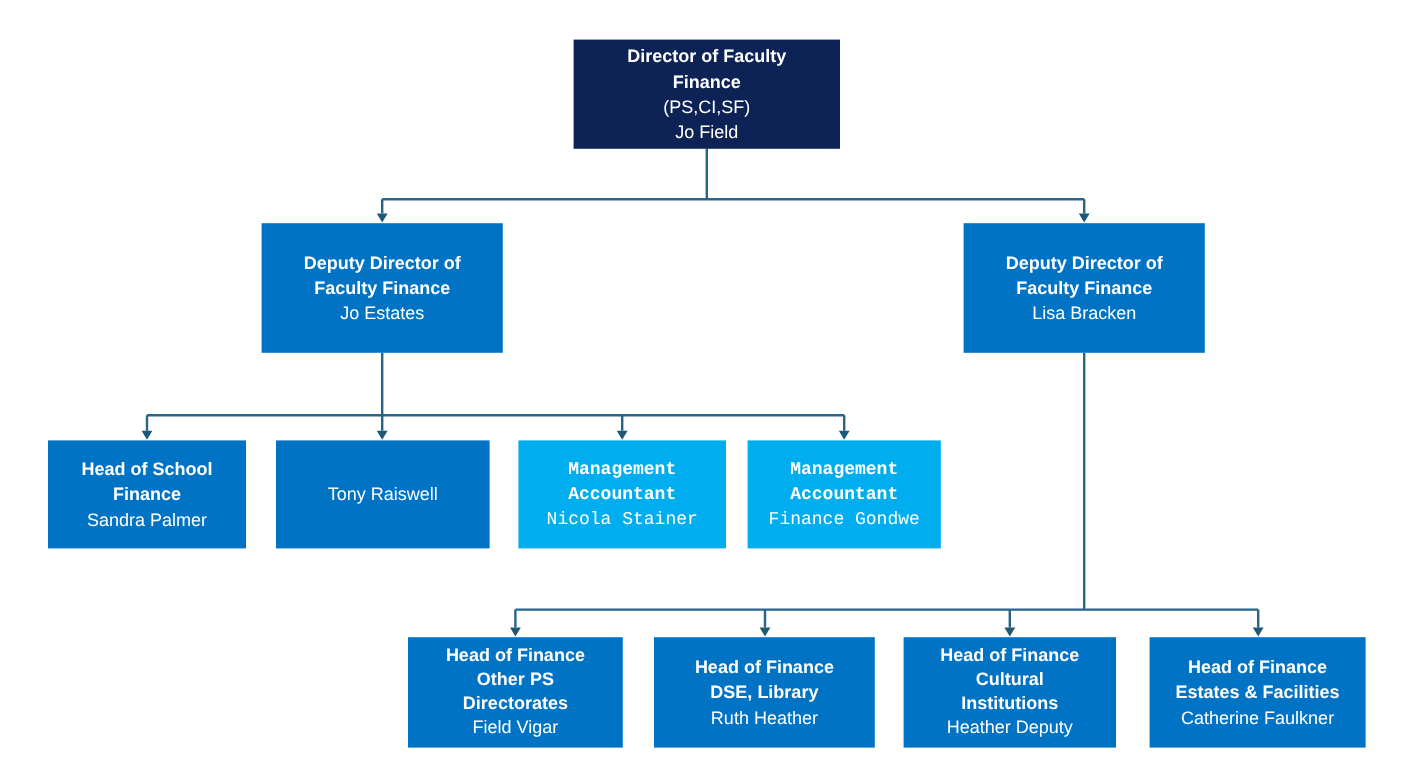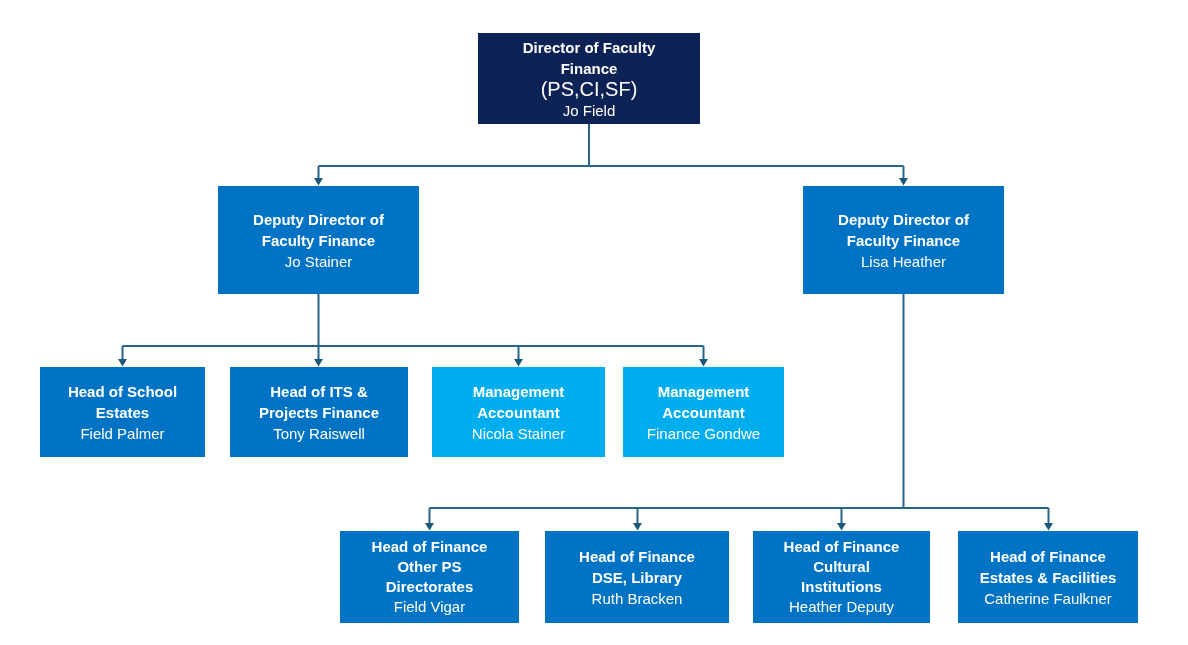--- a/index.html
+++ b/index.html
@@ -10,23 +10,23 @@
   html,body{width:1188px;height:645px;background:var(--bg);overflow:hidden;
     font-family:"Liberation Sans", sans-serif;}
   .canvas{position:relative;width:1188px;height:645px;background:var(--bg);}
   svg.connectors{position:absolute;left:0;top:0;width:1188px;height:645px;pointer-events:none;}
   svg.connectors path{stroke:var(--line);stroke-width:2;fill:none;}
   svg.connectors polygon{fill:var(--arrow);stroke:none;}
   .node{position:absolute;display:flex;flex-direction:column;justify-content:center;
     align-items:center;text-align:center;color:var(--text);padding:19px 6px;}
   .node.navy{background:var(--navy);}
   .node.blue{background:var(--blue);}
-  .node.cyan{background:var(--light_blue);}
+  .node.cyan{background:var(--light_blue);font-family:Liberation Mono, monospace;}
   .node-title{font-weight:bold;font-size:15px;line-height:21px;white-space:pre-line;}
-  .node-sub{font-size:20px;line-height:21px;white-space:pre-line;}
+  .node-sub{font-size:15px;line-height:21px;white-space:pre-line;}
   .node-person{font-size:15px;line-height:21px;white-space:pre-line;}
   .node.tall .node-title,.node.tall .node-person{line-height:20px;}
 </style>
 </head>
 <body>
 
 <div class="canvas">
 
   <svg class="connectors" viewBox="0 0 1188 645" xmlns="http://www.w3.org/2000/svg">
 
@@ -50,38 +50,36 @@
   <div class="node navy" style="left:478px;top:33px;width:222px;height:91px">
     <div class="node-title">Director of Faculty
 Finance</div>
     <div class="node-sub">(PS,CI,SF)</div>
     <div class="node-person">Jo Field</div>
   </div>
 
   <div class="node blue" style="left:218px;top:186px;width:201px;height:108px">
     <div class="node-title">Deputy Director of
 Faculty Finance</div>
-    <div class="node-person">Jo Stainer</div>
+    <div class="node-person">Jo Estates</div>
   </div>
 
   <div class="node blue" style="left:803px;top:186px;width:201px;height:108px">
     <div class="node-title">Deputy Director of
 Faculty Finance</div>
-    <div class="node-person">Lisa Heather</div>
+    <div class="node-person">Lisa Bracken</div>
   </div>
 
   <div class="node blue" style="left:40px;top:367px;width:165px;height:90px">
     <div class="node-title">Head of School
-Estates</div>
-    <div class="node-person">Field Palmer</div>
+Finance</div>
+    <div class="node-person">Sandra Palmer</div>
   </div>
 
   <div class="node blue" style="left:230px;top:367px;width:178px;height:90px">
-    <div class="node-title">Head of ITS &amp;
-Projects Finance</div>
     <div class="node-person">Tony Raiswell</div>
   </div>
 
   <div class="node cyan" style="left:432px;top:367px;width:173px;height:90px">
     <div class="node-title">Management
 Accountant</div>
     <div class="node-person">Nicola Stainer</div>
   </div>
 
   <div class="node cyan" style="left:623px;top:367px;width:161px;height:90px">
@@ -93,21 +91,21 @@
   <div class="node blue tall" style="left:340px;top:531px;width:179px;height:92px">
     <div class="node-title">Head of Finance
 Other PS
 Directorates</div>
     <div class="node-person">Field Vigar</div>
   </div>
 
   <div class="node blue" style="left:545px;top:531px;width:184px;height:92px">
     <div class="node-title">Head of Finance
 DSE, Library</div>
-    <div class="node-person">Ruth Bracken</div>
+    <div class="node-person">Ruth Heather</div>
   </div>
 
   <div class="node blue tall" style="left:753px;top:531px;width:177px;height:92px">
     <div class="node-title">Head of Finance
 Cultural
 Institutions</div>
     <div class="node-person">Heather Deputy</div>
   </div>
 
   <div class="node blue" style="left:958px;top:531px;width:180px;height:92px">

